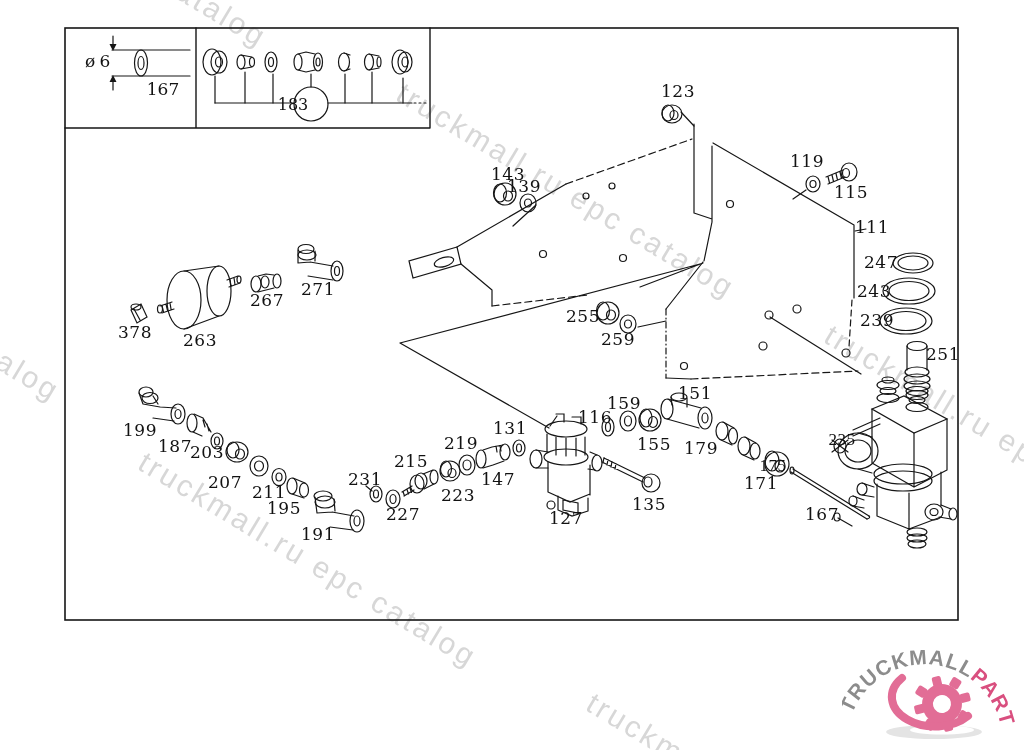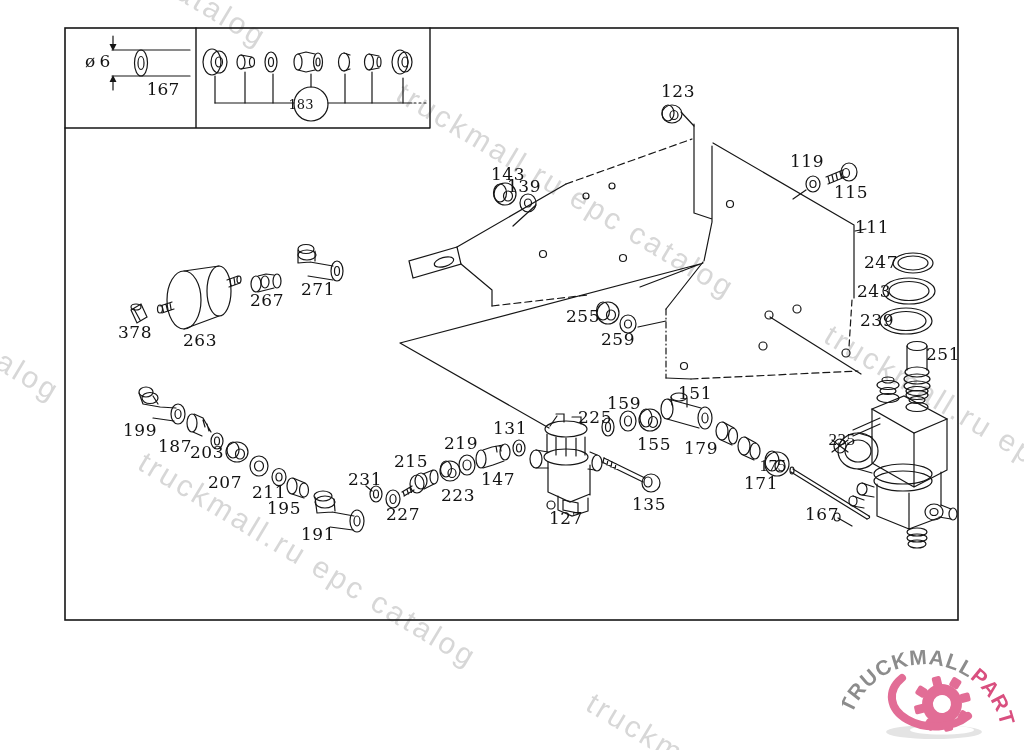--- a/index.html
+++ b/index.html
@@ -347,21 +347,21 @@
       <ellipse cx="853" cy="501" rx="4" ry="5"></ellipse>
         <path d="M853,496 L864,500 M853,506 L864,508"></path>
       <path d="M838,518 L852,526"></path>
         <ellipse cx="837" cy="517" rx="3" ry="4"></ellipse>
     </g>
   </svg>
 
   <span class="inset-label" style="left:90px;top:61px">ø</span>
   <span class="inset-label" style="left:105px;top:61px">6</span>
   <span class="inset-label" style="left:163px;top:89px">167</span>
-  <span class="inset-label" style="left:301px;top:104px;font-size:13px">183</span>
+  <span class="inset-label" style="left:293px;top:104px;font-size:16px">183</span>
 
   <div class="callout-layer">
       <span class="callout" style="left: 678px; top: 91px;">123</span>
       <span class="callout" style="left: 807px; top: 161px;">119</span>
       <span class="callout" style="left: 851px; top: 152px; margin-top: 40px;">115</span>
       <span class="callout" style="left: 872px; top: 227px;">111</span>
       <span class="callout" style="left: 508px; top: 174px;">143</span>
       <span class="callout" style="left: 524px; top: 186px; text-align: center;">139</span>
       <span class="callout" style="left: 583px; top: 316px;">255</span>
       <span class="callout" style="left: 618px; top: 339px;">259</span>
@@ -382,21 +382,21 @@
       <span class="callout" style="left: 284px; top: 508px;">195</span>
       <span class="callout" style="left: 318px; top: 534px;">191</span>
       <span class="callout" style="left: 365px; top: 479px;">231</span>
       <span class="callout" style="left: 403px; top: 514px;">227</span>
       <span class="callout" style="left: 411px; top: 461px;">215</span>
       <span class="callout" style="left: 458px; top: 495px;">223</span>
       <span class="callout" style="left: 461px; top: 443px;">219</span>
       <span class="callout" style="left: 498px; top: 479px;">147</span>
       <span class="callout" style="left: 510px; top: 428px;">131</span>
       <span class="callout" style="left: 566px; top: 518px;">127</span>
-      <span class="callout" style="left: 595px; top: 417px;">225</span>
+      <span class="callout" style="left: 595px; top: 417px;">116</span>
       <span class="callout" style="left: 624px; top: 403px;">159</span>
       <span class="callout" style="left: 654px; top: 444px;">155</span>
       <span class="callout" style="left: 695px; top: 393px;">151</span>
       <span class="callout" style="left: 701px; top: 448px;">179</span>
       <span class="callout" style="left: 773px; top: 466px; font-family: Liberation Serif, serif;">175</span>
       <span class="callout" style="left: 761px; top: 483px;">171</span>
       <span class="callout" style="left: 649px; top: 504px;">135</span>
       <span class="callout" style="left: 822px; top: 514px;">167</span>
     </div>
 

